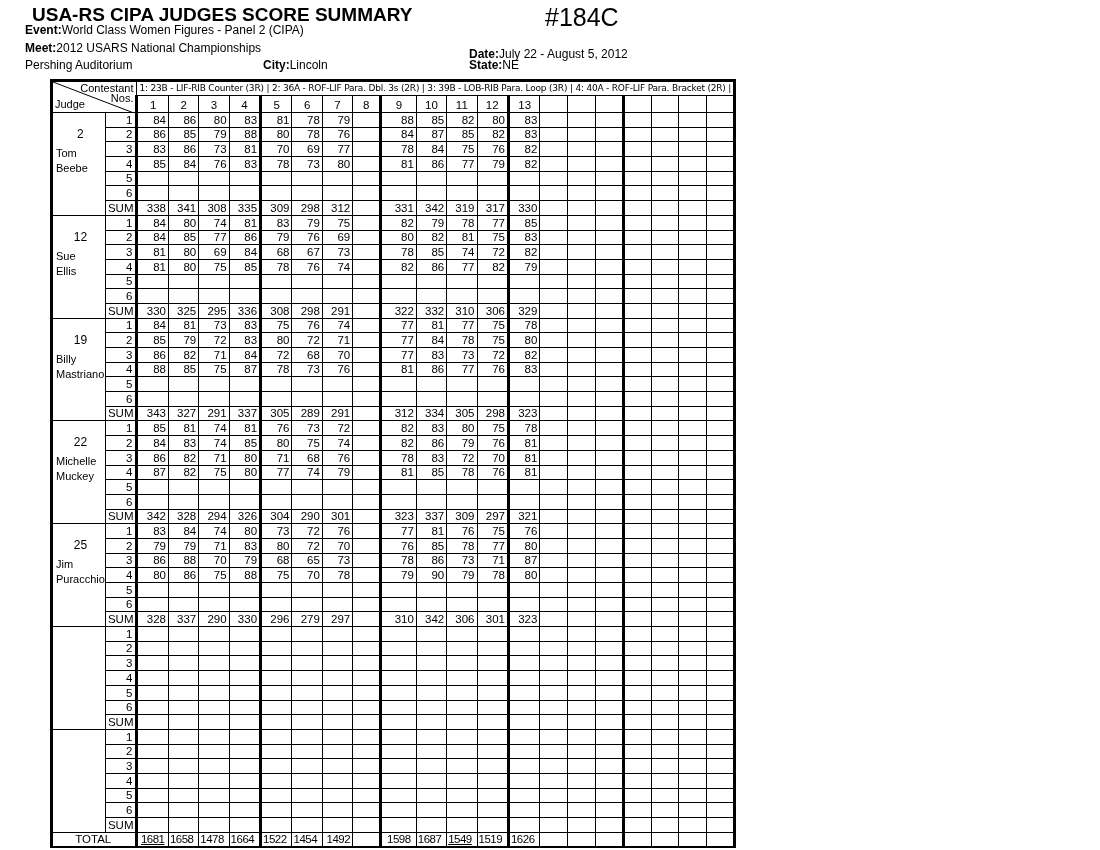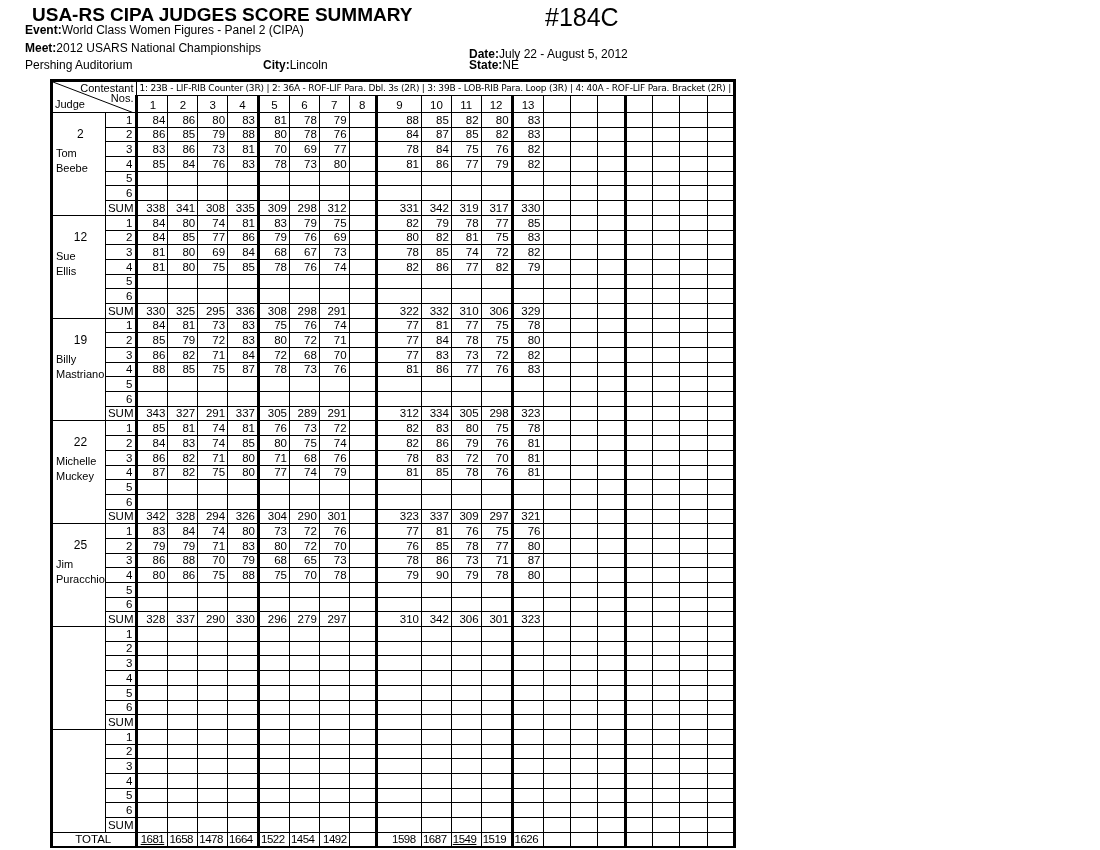--- a/index.html
+++ b/index.html
@@ -1273,21 +1273,21 @@
       <tr class="blocktop">
         <td class="total-lbl outerL" colspan="2" style="border-bottom: 2px solid rgb(0, 0, 0);">TOTAL</td>
         <td class="thickL" style="border-bottom: 2px solid rgb(0, 0, 0); text-align: center; padding-left: 1px; letter-spacing: -0.5px; text-decoration: underline;">1681</td>
         <td class="" style="border-bottom: 2px solid rgb(0, 0, 0); text-align: left; padding-left: 1px; letter-spacing: -0.5px;">1658</td>
         <td class="" style="border-bottom: 2px solid rgb(0, 0, 0); text-align: left; padding-left: 1px; letter-spacing: -0.5px;">1478</td>
         <td class="" style="border-bottom: 2px solid rgb(0, 0, 0); text-align: left; padding-left: 1px; letter-spacing: -0.5px;">1664</td>
         <td class="thickL" style="border-bottom: 2px solid rgb(0, 0, 0); text-align: left; padding-left: 1px; letter-spacing: -0.5px;">1522</td>
         <td class="" style="border-bottom: 2px solid rgb(0, 0, 0); text-align: left; padding-left: 1px; letter-spacing: -0.5px;">1454</td>
         <td class="" style="border-bottom: 2px solid rgb(0, 0, 0); text-align: right; padding-left: 1px; letter-spacing: -0.5px;">1492</td>
         <td class="" style="border-bottom: 2px solid rgb(0, 0, 0); text-align: left; padding-left: 1px; letter-spacing: -0.5px;"></td>
-        <td class="thickL" style="border-bottom: 2px solid rgb(0, 0, 0); text-align: left; padding-left: 14px; letter-spacing: -0.5px; border-radius: 7px;">1598</td>
+        <td class="thickL" style="border-bottom: 2px solid rgb(0, 0, 0); text-align: left; padding-left: 5px; letter-spacing: -0.5px; border-radius: 7px;">1598</td>
         <td class="" style="border-bottom: 2px solid rgb(0, 0, 0); text-align: left; padding-left: 1px; letter-spacing: -0.5px;">1687</td>
         <td class="" style="border-bottom: 2px solid rgb(0, 0, 0); text-align: left; padding-left: 1px; letter-spacing: -0.5px; text-decoration: underline;">1549</td>
         <td class="" style="border-bottom: 2px solid rgb(0, 0, 0); text-align: left; padding-left: 1px; letter-spacing: -0.5px;">1519</td>
         <td class="thickL" style="border-bottom: 2px solid rgb(0, 0, 0); text-align: left; padding-left: 1px; letter-spacing: -0.5px;">1626</td>
         <td class="" style="border-bottom: 2px solid rgb(0, 0, 0); text-align: left; padding-left: 1px; letter-spacing: -0.5px;"></td>
         <td class="" style="border-bottom: 2px solid rgb(0, 0, 0); text-align: left; padding-left: 1px; letter-spacing: -0.5px;"></td>
         <td class="" style="border-bottom: 2px solid rgb(0, 0, 0); text-align: left; padding-left: 1px; letter-spacing: -0.5px;"></td>
         <td class="thickL" style="border-bottom: 2px solid rgb(0, 0, 0); text-align: left; padding-left: 1px; letter-spacing: -0.5px;"></td>
         <td class="" style="border-bottom: 2px solid rgb(0, 0, 0); text-align: left; padding-left: 1px; letter-spacing: -0.5px;"></td>
         <td class="" style="border-bottom: 2px solid rgb(0, 0, 0); text-align: left; padding-left: 1px; letter-spacing: -0.5px;"></td>

